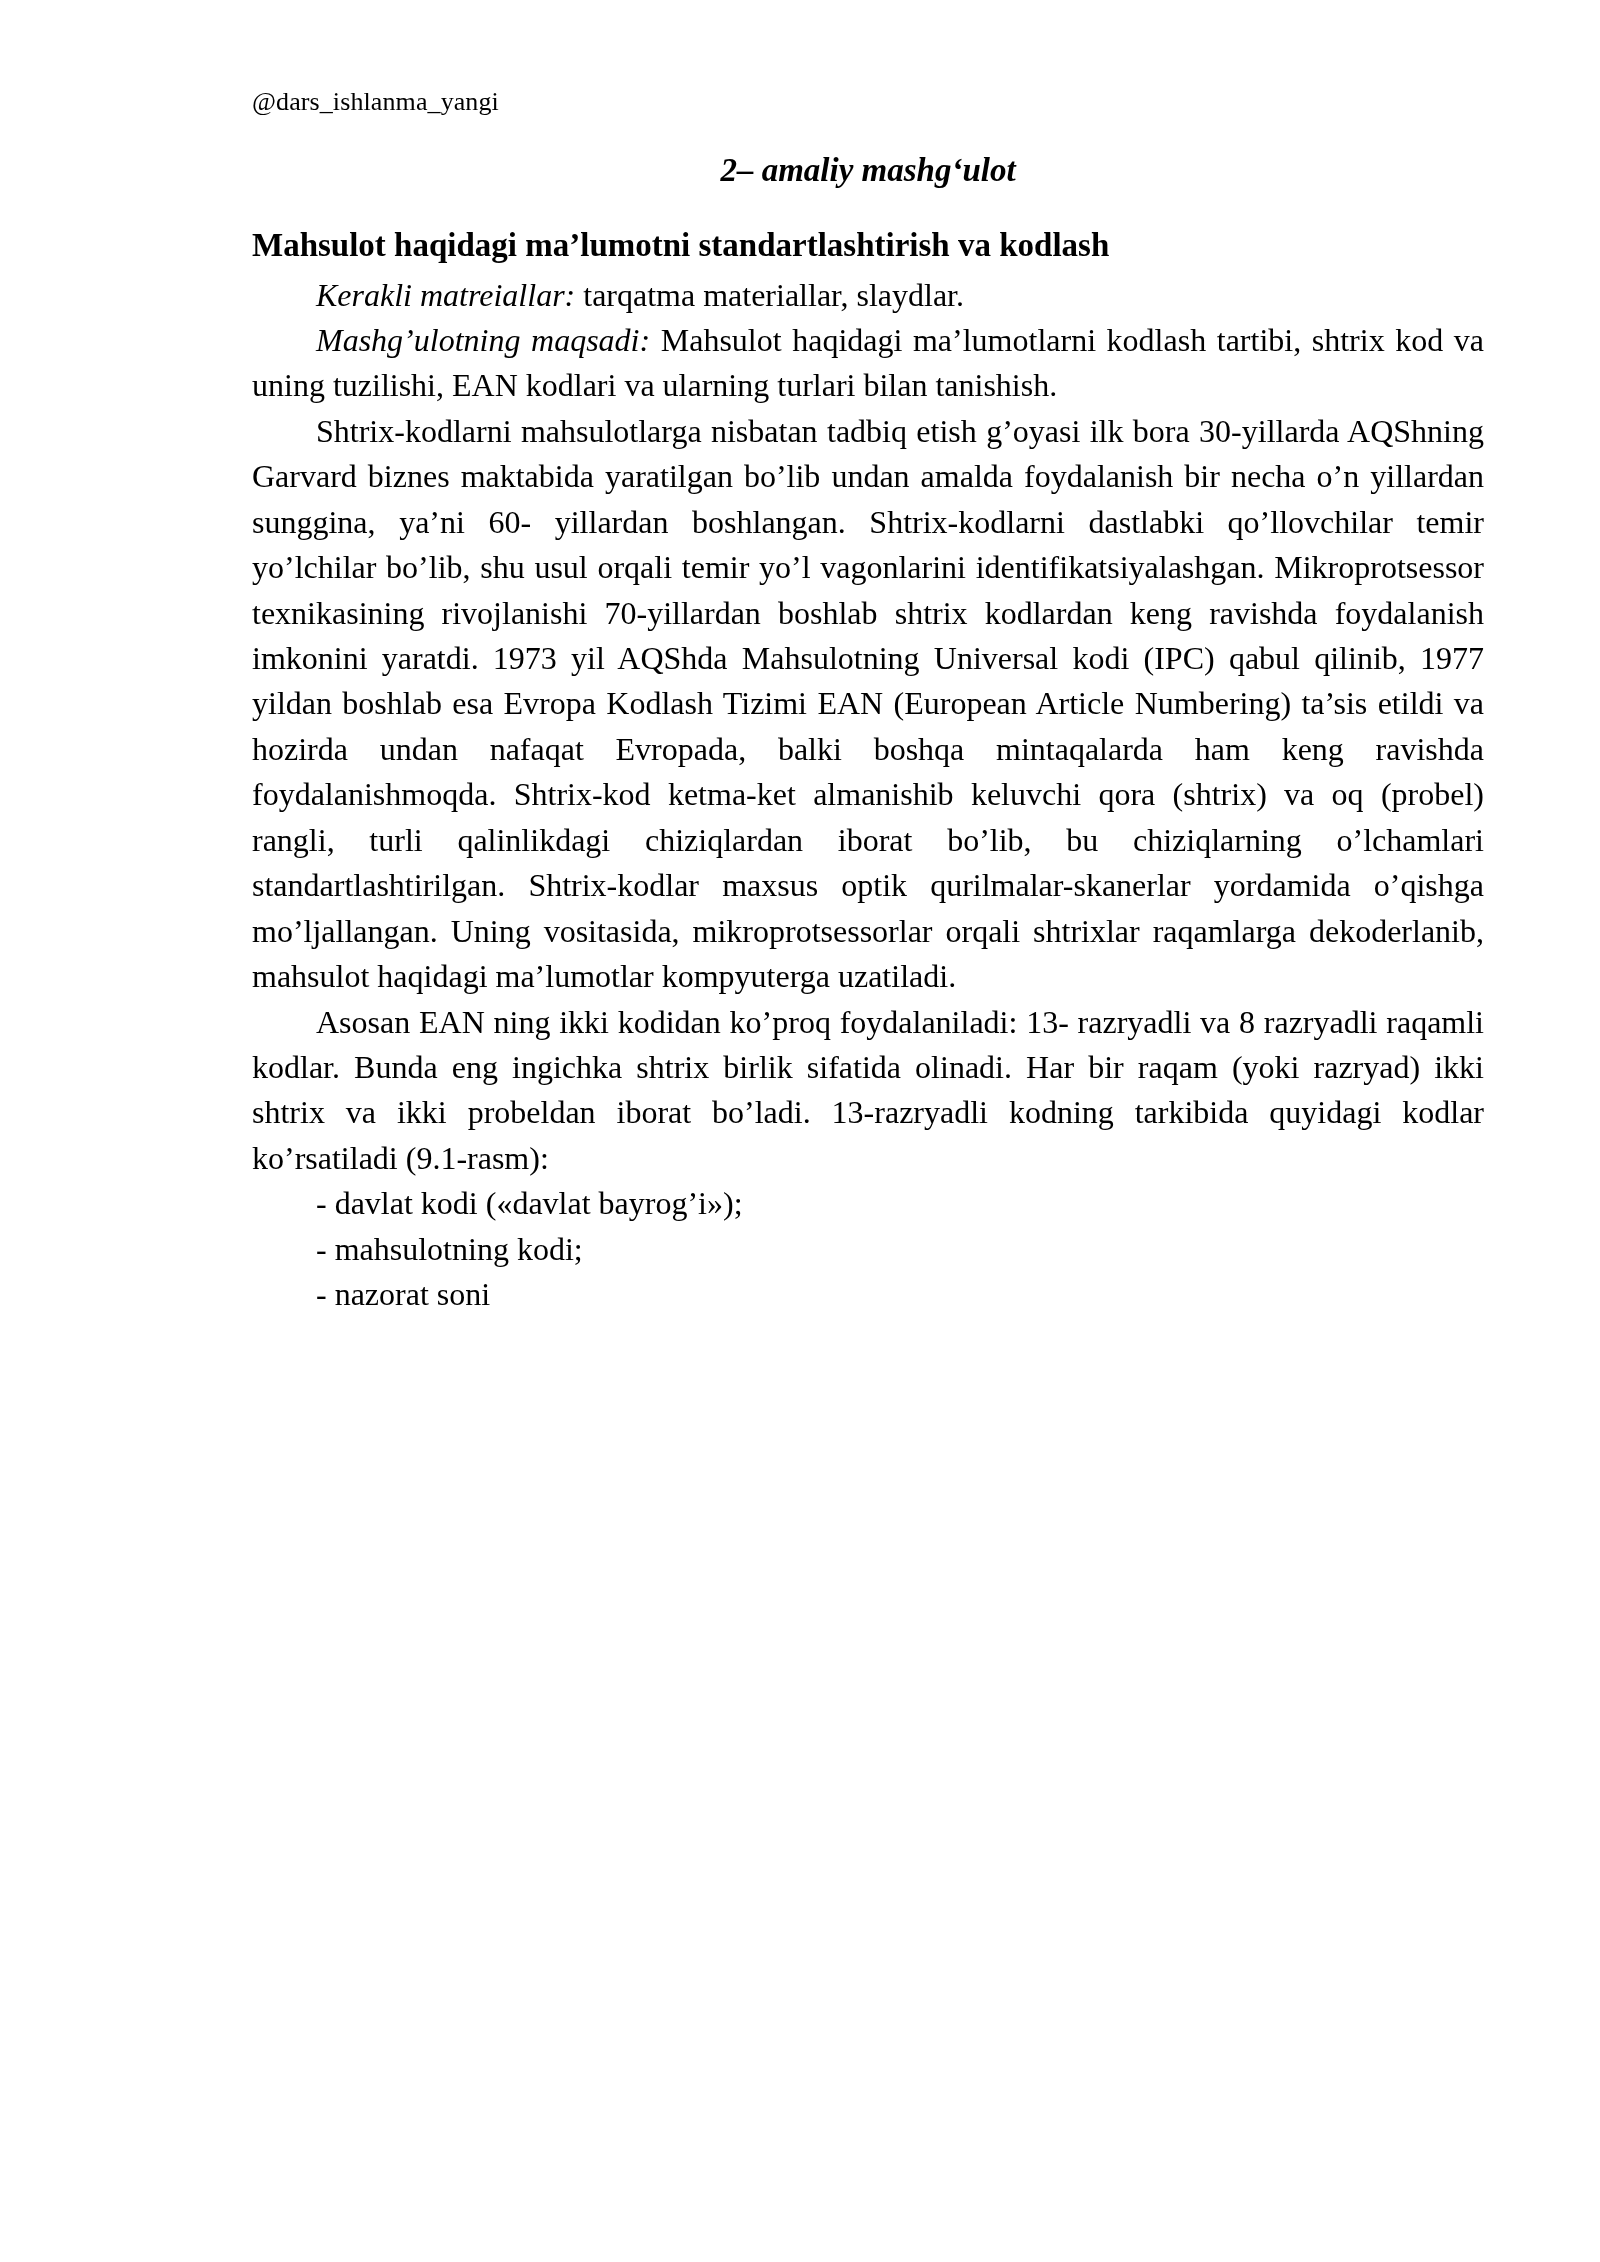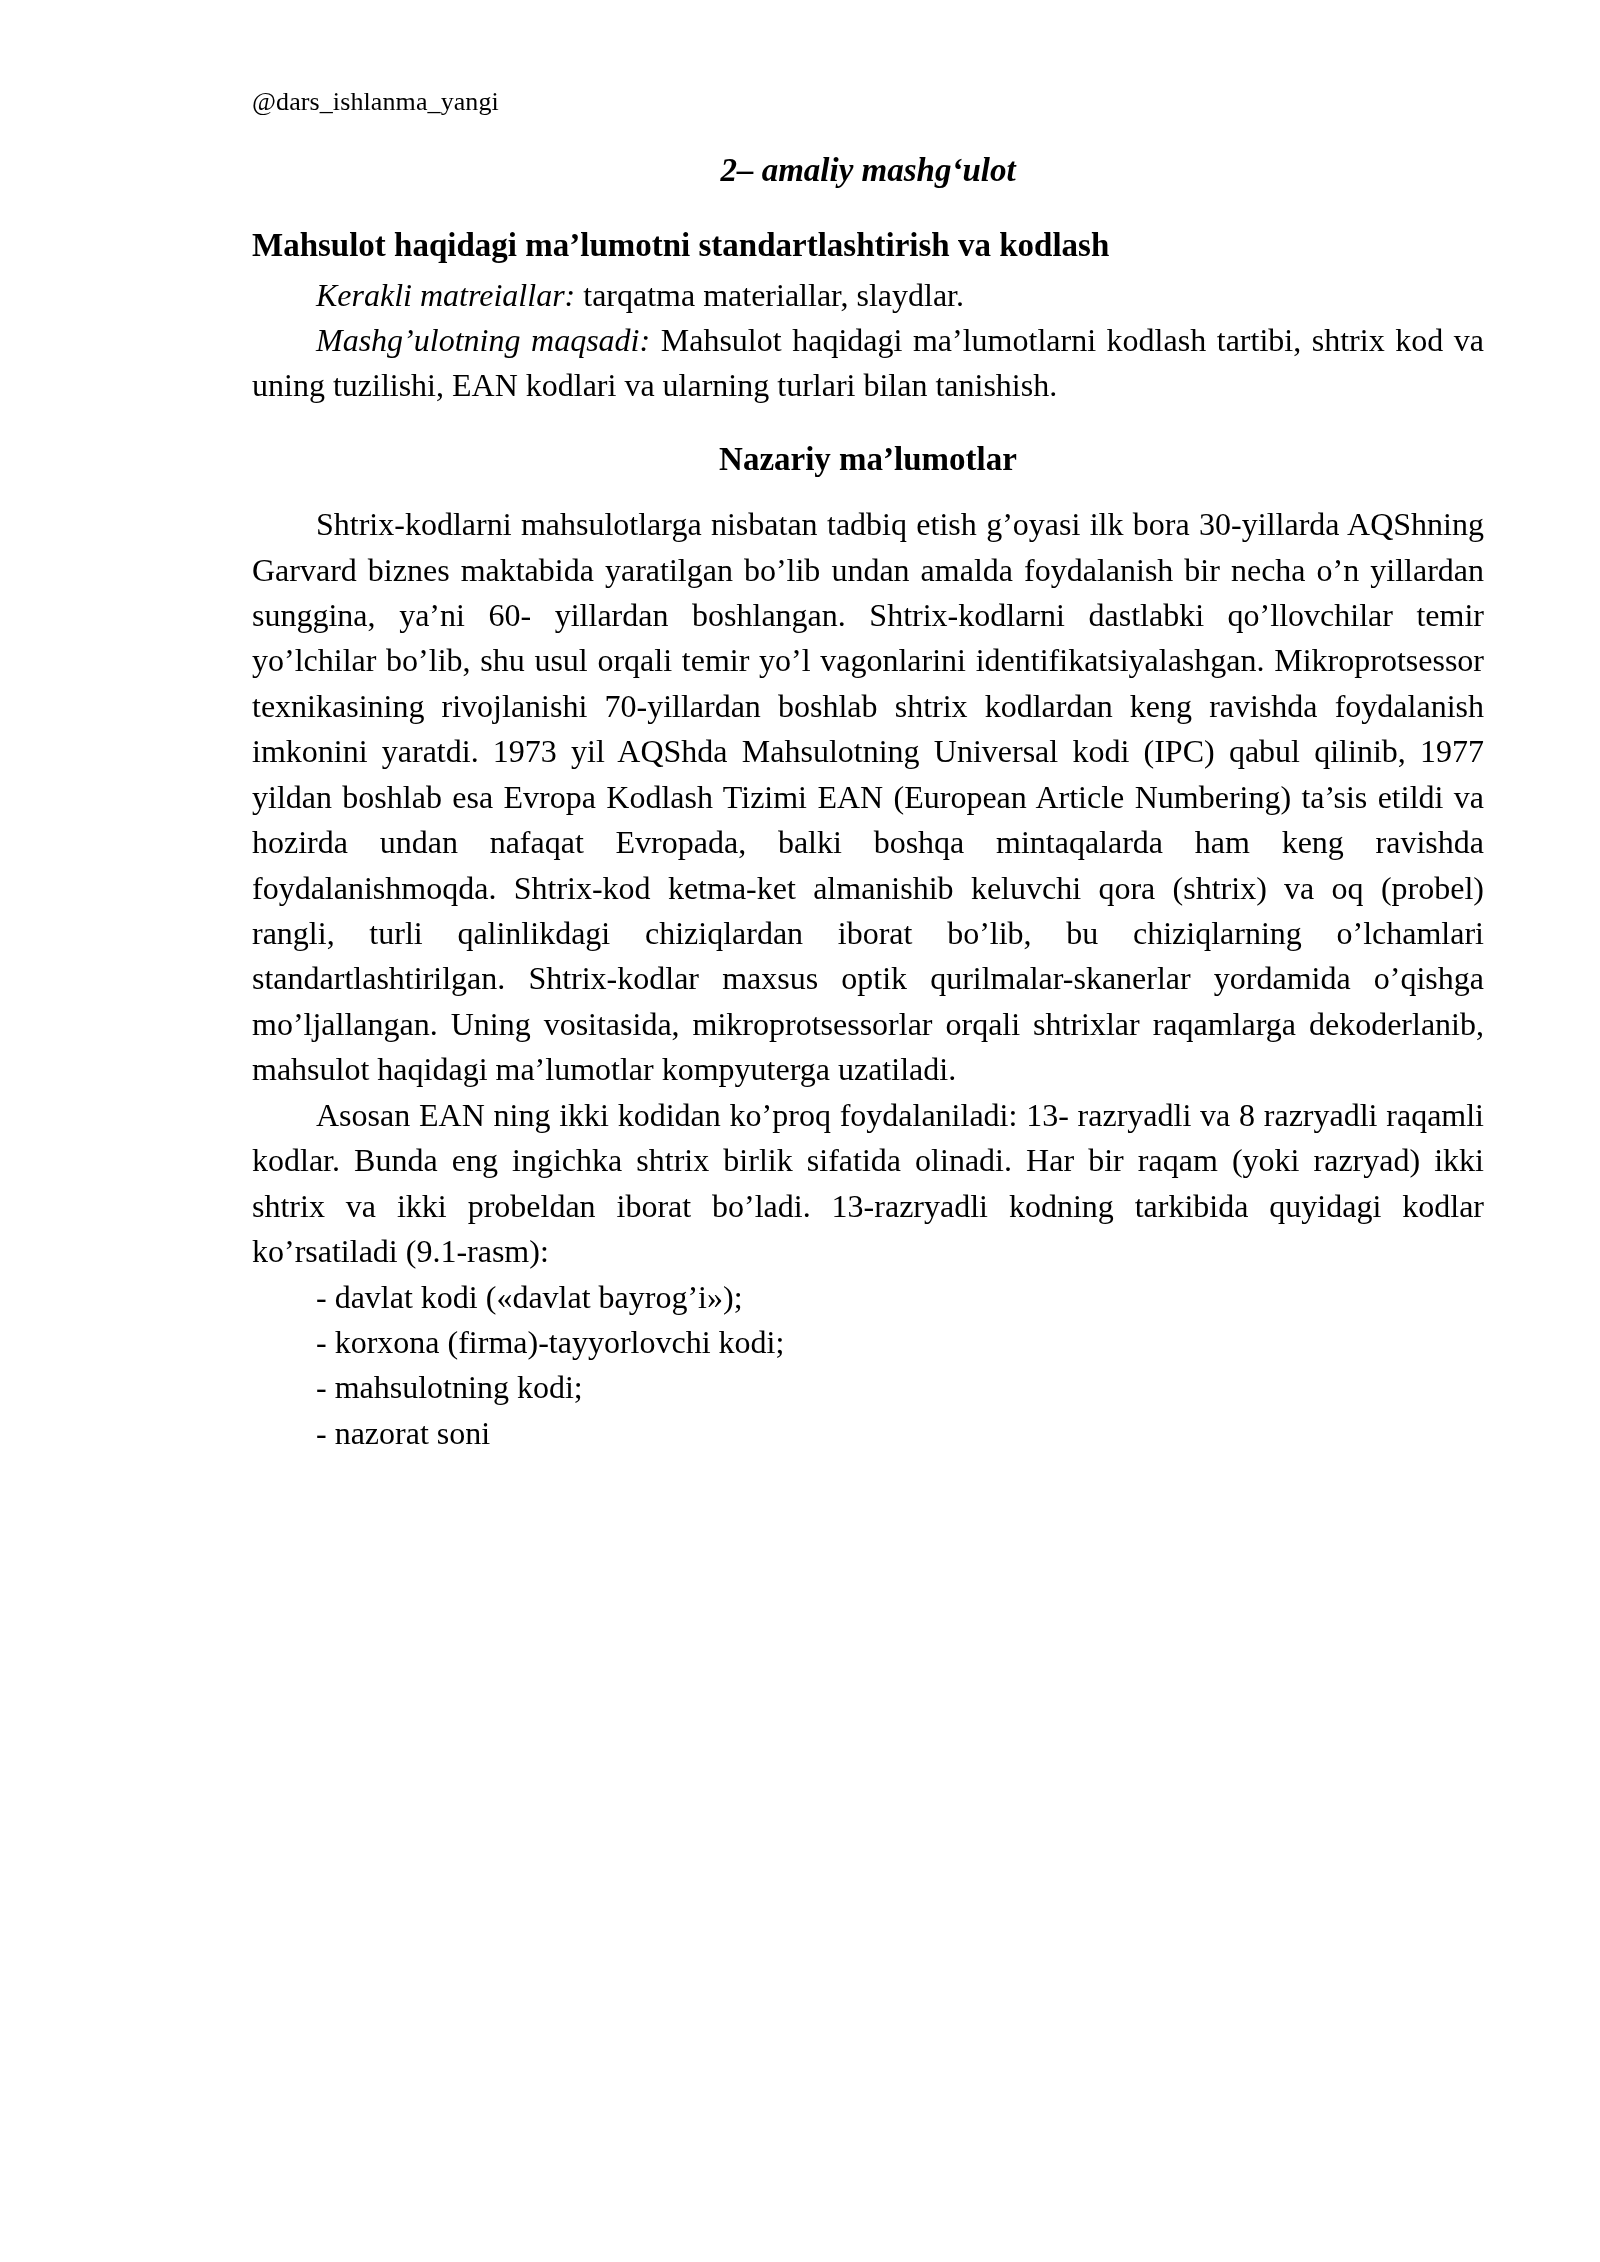--- a/index.html
+++ b/index.html
@@ -93,28 +93,26 @@
   <div class="content">
 
     <h1 class="doc-title">2– amaliy mashg‘ulot</h1>
 
     <h2 class="doc-subtitle">Mahsulot haqidagi ma’lumotni standartlashtirish va kodlash</h2>
 
     <p class="para"><span class="it">Kerakli matreiallar:</span><span> tarqatma materiallar, slaydlar.</span></p>
 
     <p class="para"><span class="it">Mashg’ulotning maqsadi:</span><span> Mahsulot haqidagi ma’lumotlarni kodlash tartibi, shtrix kod va uning tuzilishi, EAN kodlari va ularning turlari bilan tanishish.</span></p>
 
-    <h2 class="section-heading">Nazariy ma’lumotlar</h2>
 
 
     <p class="para">Shtrix-kodlarni mahsulotlarga nisbatan tadbiq etish g’oyasi ilk bora 30-yillarda AQShning Garvard biznes maktabida yaratilgan bo’lib undan amalda  foydalanish bir necha o’n yillardan sunggina, ya’ni 60- yillardan boshlangan. Shtrix-kodlarni dastlabki qo’llovchilar temir yo’lchilar bo’lib, shu usul orqali temir yo’l vagonlarini identifikatsiyalashgan. Mikroprotsessor texnikasining rivojlanishi 70-yillardan boshlab shtrix kodlardan keng ravishda foydalanish imkonini yaratdi. 1973 yil AQShda Mahsulotning Universal kodi (IPC) qabul qilinib, 1977 yildan  boshlab esa Evropa Kodlash Tizimi EAN (European Article Numbering) ta’sis etildi va hozirda undan nafaqat Evropada, balki boshqa mintaqalarda ham keng ravishda foydalanishmoqda. Shtrix-kod ketma-ket almanishib keluvchi qora (shtrix) va oq (probel) rangli, turli qalinlikdagi chiziqlardan iborat bo’lib, bu chiziqlarning o’lchamlari standartlashtirilgan. Shtrix-kodlar maxsus optik qurilmalar-skanerlar yordamida o’qishga mo’ljallangan. Uning vositasida, mikroprotsessorlar orqali shtrixlar raqamlarga dekoderlanib, mahsulot haqidagi ma’lumotlar kompyuterga uzatiladi.</p>
 
     <p class="para">Asosan EAN ning ikki kodidan ko’proq foydalaniladi: 13- razryadli va 8 razryadli raqamli kodlar. Bunda eng ingichka shtrix birlik sifatida olinadi. Har bir raqam (yoki razryad) ikki shtrix va ikki probeldan iborat bo’ladi. 13-razryadli kodning tarkibida quyidagi kodlar ko’rsatiladi (9.1-rasm):</p>
 
     <ul class="code-list">
       <li>- davlat kodi («davlat bayrog’i»);</li>
-      <li>- korxona (firma)-tayyorlovchi kodi;</li>
       <li>- mahsulotning kodi;</li>
       <li>- nazorat soni</li>
     </ul>
 
   </div>
 </div>
 
 </body></html>

